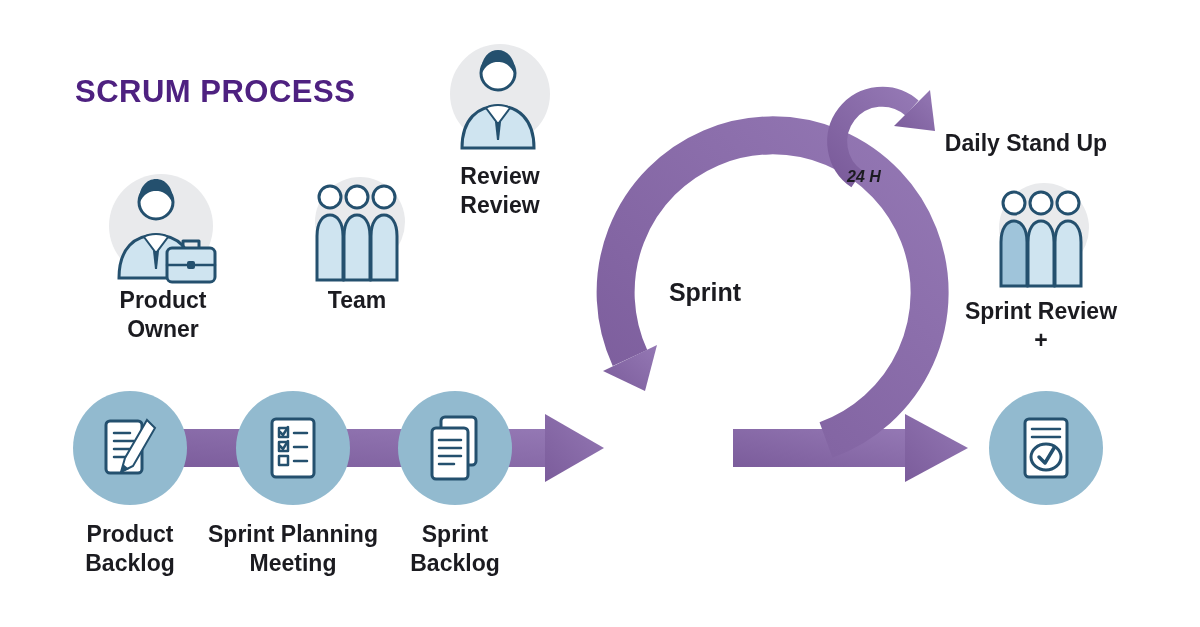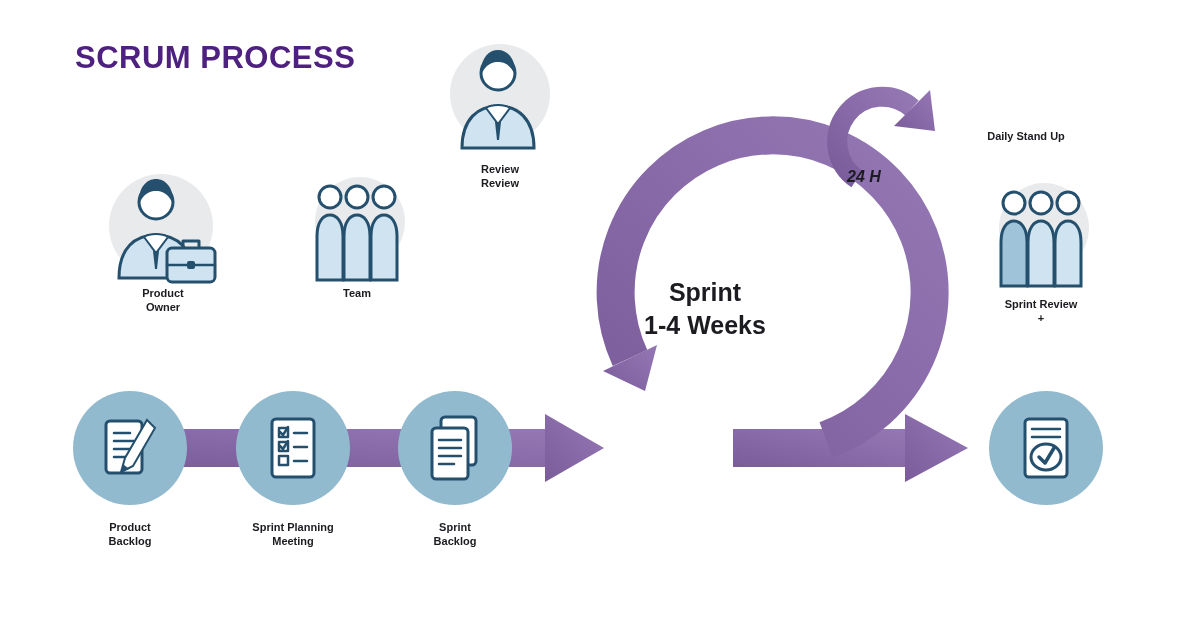--- a/index.html
+++ b/index.html
@@ -1,21 +1,21 @@
 <!DOCTYPE html>
 <html style="--title-purple: #4e2180; --arrow-purple: #7b5c9b; --arrow-purple-light: #9478b4; --circle-blue: #92bacf; --icon-navy: #24506e; --icon-light-blue: #cfe4f0; --person-bg-gray: #e9eaec; --ink: #1b1b20; --background: #ffffff;"><head>
 <meta charset="utf-8">
 <style>
   html,body{margin:0;padding:0;background:#fff;}
   .canvas{position:relative;width:1200px;height:627px;background:var(--background,#ffffff);
           font-family:"Liberation Sans",sans-serif;overflow:hidden;}
   .layer{position:absolute;left:0;top:0;}
   .icon{position:absolute;}
-  .title{position:absolute;font-size:31px;font-weight:800;letter-spacing:.5px;color:var(--title-purple,#4e2180);}
-  .lbl{position:absolute;transform:translateX(-50%);text-align:center;font-weight:700;font-size:11px;
+  .title{position:absolute;font-size:31px;font-weight:800;letter-spacing:.5px;color:var(--title-purple,#4e2180);margin-top:34px;}
+  .lbl{position:absolute;transform:translateX(-50%);text-align:center;font-weight:700;font-size:23px;
        line-height:1.28;color:var(--ink,#1b1b20);white-space:nowrap;}
   .lbl span{display:block;}
   .sprint-lbl{font-size:25px;line-height:1.3;}
   .small-lbl{font-size:16px;font-style:italic;}
 
   
   .g1{stop-color:var(--arrow-purple-light,#9478b4);}
   .g2{stop-color:var(--arrow-purple,#7b5c9b);}
   .purple{fill:url(#pg);}
   .arc{stroke:url(#pg);fill:none;}
@@ -149,21 +149,20 @@
     <span>Team</span>
   </div>
 
   <div class="lbl" style="left:500px;top:162px">
     <span>Review</span>
     <span>Review</span>
   </div>
 
   <div class="lbl sprint-lbl" style="left:705px;top:276px">
     <span>Sprint</span>
-    <span>1-4 Weeks</span>
   </div>
 
   <div class="lbl small-lbl" style="left:864px;top:167px">
     <span>24 H</span>
   </div>
 
   <div class="lbl" style="left:1026px;top:129px">
     <span>Daily Stand Up</span>
   </div>
 

